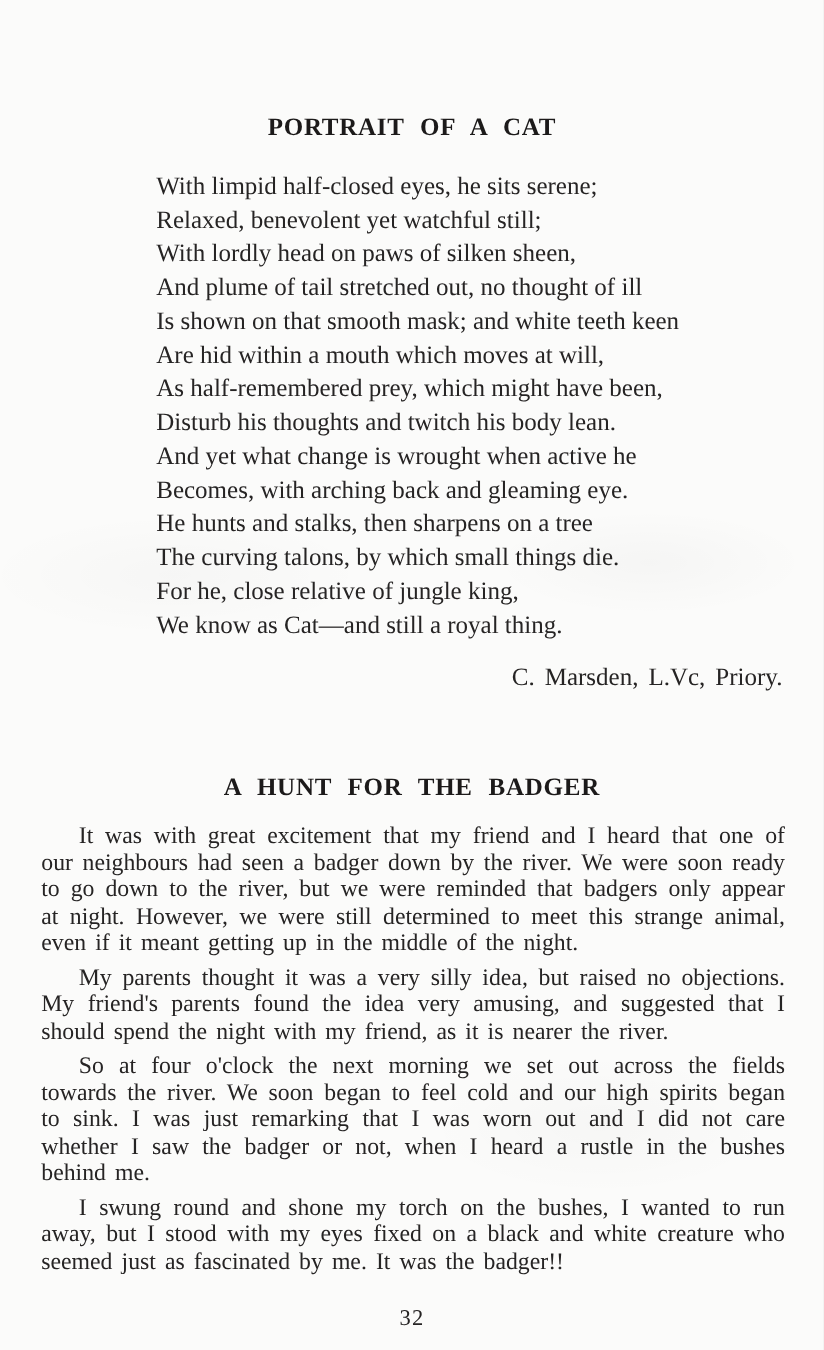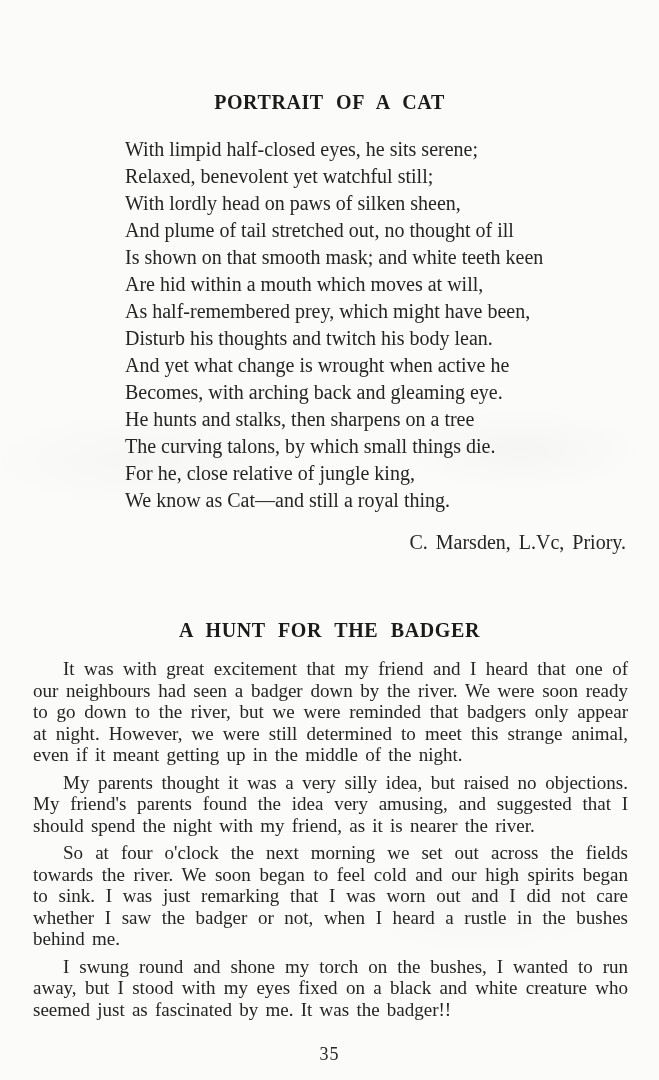--- a/index.html
+++ b/index.html
@@ -115,15 +115,15 @@
 
   <h2 class="story-title">A HUNT FOR THE BADGER</h2>
 
   <div class="story">
     <p>It was with great excitement that my friend and I heard that one of our neighbours had seen a badger down by the river.  We were soon ready to go down to the river, but we were reminded that badgers only appear at night.  However, we were still determined to meet this strange animal, even if it meant getting up in the middle of the night.</p>
     <p>My parents thought it was a very silly idea, but raised no objections.  My friend's parents found the idea very amusing, and suggested that I should spend the night with my friend, as it is nearer the river.</p>
     <p>So at four o'clock the next morning we set out across the fields towards the river.  We soon began to feel cold and our high spirits began to sink.  I was just remarking that I was worn out and I did not care whether I saw the badger or not, when I heard a rustle in the bushes behind me.</p>
     <p>I swung round and shone my torch on the bushes, I wanted to run away, but I stood with my eyes fixed on a black and white creature who seemed just as fascinated by me.  It was the badger!!</p>
   </div>
 
-  <div class="page-number">35</div>
+  <div class="page-number">32</div>
 
 </div>
 
 </body></html>

